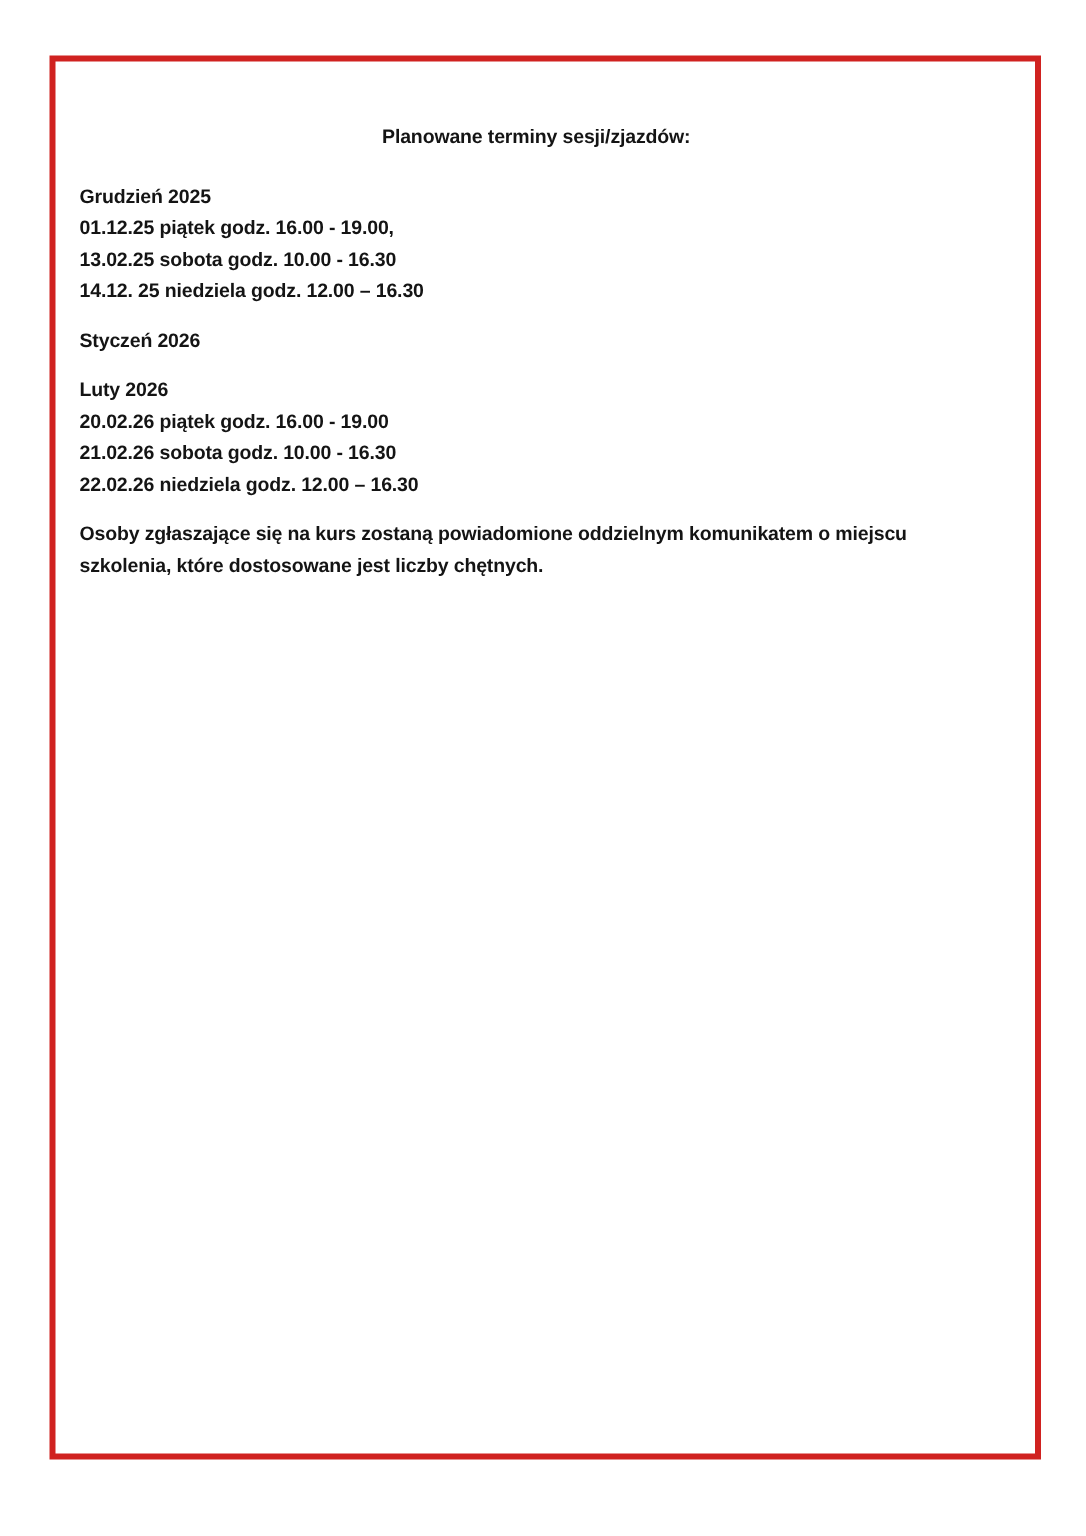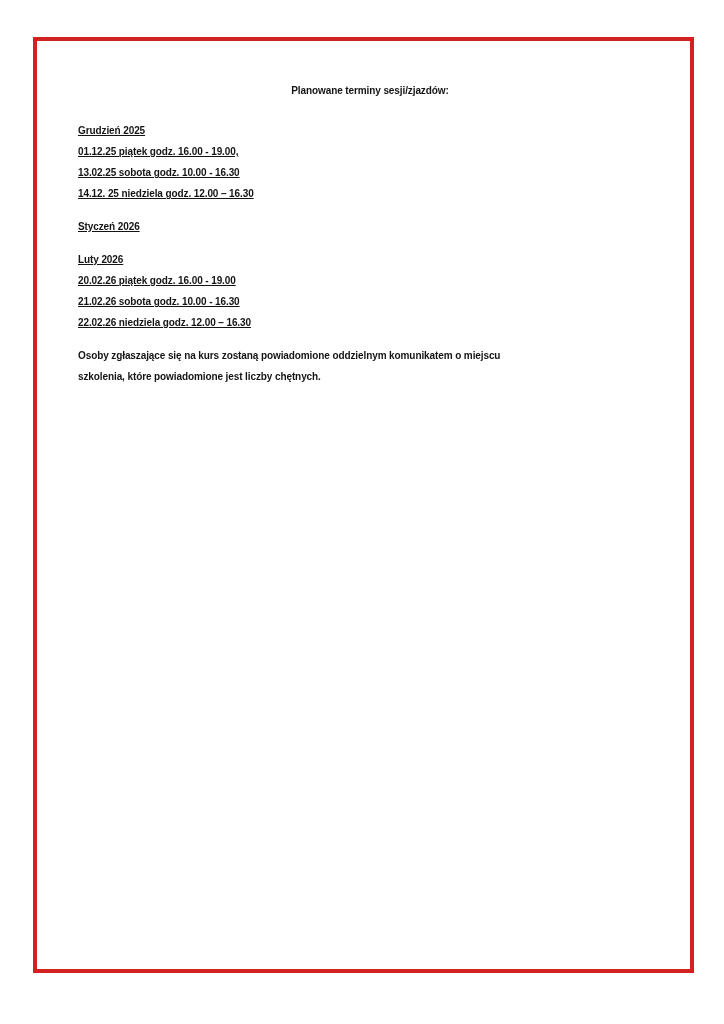--- a/index.html
+++ b/index.html
@@ -21,35 +21,34 @@
     width: 661px;
     height: 936px;
     box-sizing: border-box;
     border: 4px solid #d02220; 
     background: #ffffff;
   }
   .content {
     box-sizing: border-box;
     width: 100%;
     height: 100%;
-    padding: 39px 28px 0 41px;
+    padding: 39px 28px 0 16px;
     color: #141414;
-    font-size: 10px;
+    font-size: 13px;
     font-weight: bold;
     line-height: 21px;
     letter-spacing: -0.1px;
   }
   .doc-title {
     text-align: center;
     margin: 0 0 19px 0;
     white-space: nowrap;
   }
   .section {
     margin: 0 0 12px 0;
-    text-decoration: underline;
   }
   .section-heading,
   .session-line,
   .note-line {
     white-space: nowrap;
   }
   .closing-note {
     margin: 0;
   }
 </style>
@@ -74,17 +73,17 @@
 
     <div class="section">
       <div class="section-heading">Luty 2026</div>
       <div class="session-line">20.02.26 piątek godz. 16.00 - 19.00</div>
       <div class="session-line">21.02.26 sobota godz. 10.00 - 16.30</div>
       <div class="session-line">22.02.26 niedziela godz. 12.00 – 16.30</div>
     </div>
 
     <div class="closing-note">
       <div class="note-line">Osoby zgłaszające się na kurs zostaną powiadomione oddzielnym komunikatem o miejscu</div>
-      <div class="note-line">szkolenia, które powiadomione jest liczby chętnych.</div>
+      <div class="note-line">szkolenia, które dostosowane jest liczby chętnych.</div>
     </div>
 
   </div>
 </div>
 
 </body></html>

